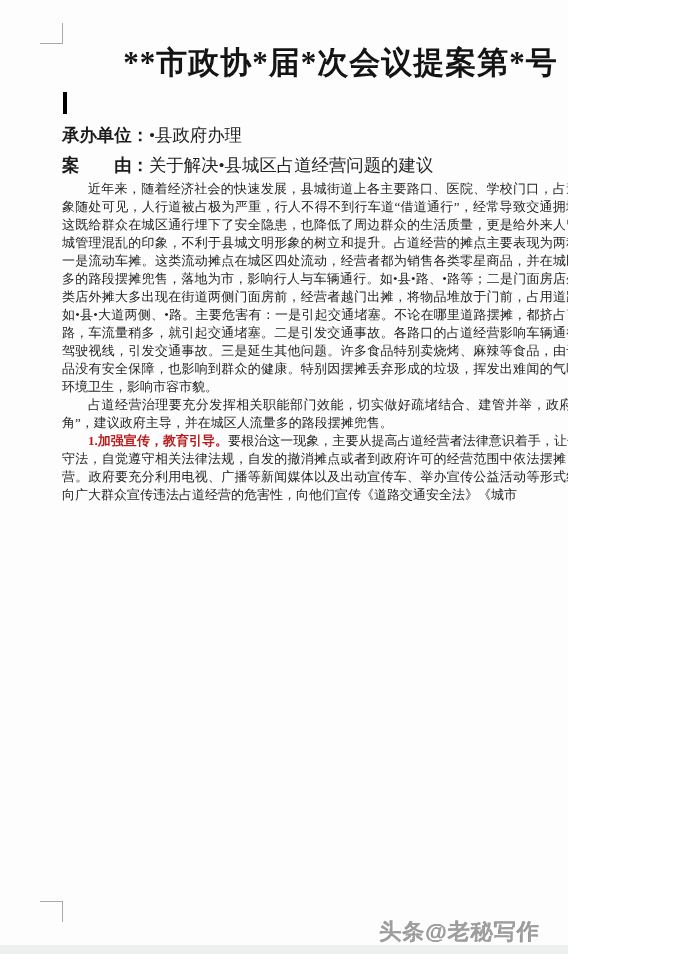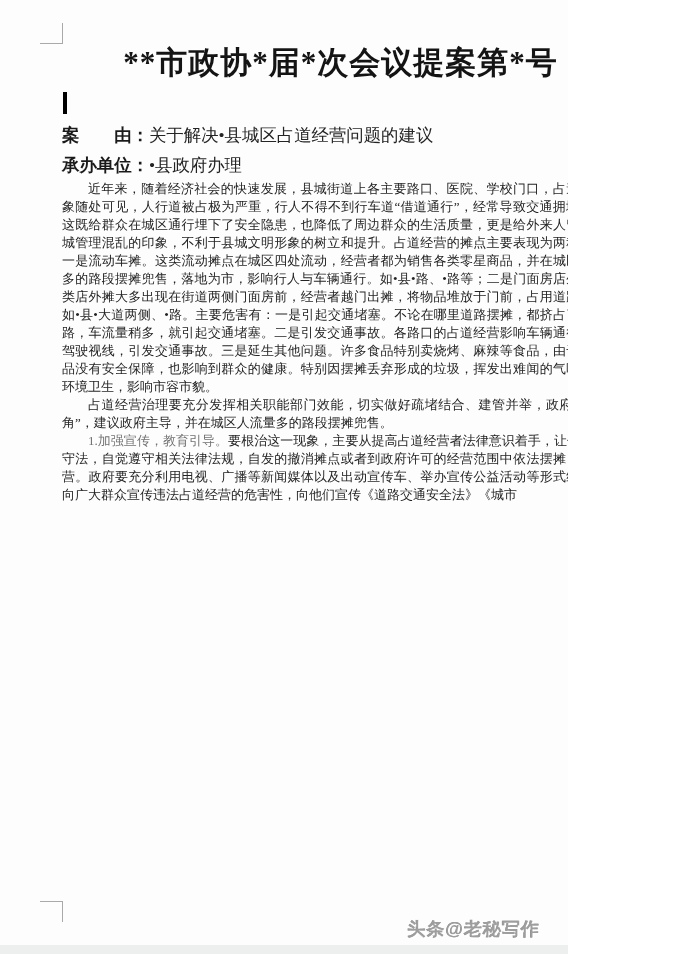--- a/index.html
+++ b/index.html
@@ -71,29 +71,29 @@
   .doc-text {
     font-size: 13px;
     line-height: 18px;
     text-align: justify;
   }
   .doc-text p {
     margin: 0;
     text-indent: 2em;
   }
   .point-heading {
-    font-weight: normal;
-    color: #737373;
+    font-weight: bold;
+    color: #b91c1c;
     margin-top: 45px;
   }
   .watermark {
     position: absolute;
     right: 28px;
     top: 917px;
-    font-size: 18px;
+    font-size: 22px;
     font-weight: bold;
     color: #9e9e9e;
     text-shadow: 1.5px 1.5px 0 #ffffff, -0.5px -0.5px 0 #8a8a8a;
     letter-spacing: 1px;
     font-family: "Liberation Sans", "DejaVu Sans", sans-serif;
   }
 </style>
 </head>
 <body>
 
@@ -104,25 +104,25 @@
   <div class="crop crop-bl"></div>
   <div class="crop crop-br"></div>
 
   <div class="content">
 
     <div class="doc-title">**市政协*届*次会议提案第*号</div>
 
     <div class="text-cursor"></div>
 
     <div class="field-line">
-      <span class="field-label">案　　由：</span><span class="field-value">关于解决•县城区占道经营问题的建议</span>
+      <span class="field-label">承办单位：</span><span class="field-value">•县政府办理</span>
     </div>
 
     <div class="field-line">
-      <span class="field-label">承办单位：</span><span class="field-value">•县政府办理</span>
+      <span class="field-label">案　　由：</span><span class="field-value">关于解决•县城区占道经营问题的建议</span>
     </div>
 
 
     <div class="doc-text">
       <p>近年来，随着经济社会的快速发展，县城街道上各主要路口、医院、学校门口，占道经营现象随处可见，人行道被占极为严重，行人不得不到行车道“借道通行”，经常导致交通拥堵不畅，这既给群众在城区通行埋下了安全隐患，也降低了周边群众的生活质量，更是给外来人留下了县城管理混乱的印象，不利于县城文明形象的树立和提升。占道经营的摊点主要表现为两种形式：一是流动车摊。这类流动摊点在城区四处流动，经营者都为销售各类零星商品，并在城区人流量多的路段摆摊兜售，落地为市，影响行人与车辆通行。如•县•路、•路等；二是门面房店外摊。这类店外摊大多出现在街道两侧门面房前，经营者越门出摊，将物品堆放于门前，占用道路经营，如•县•大道两侧、•路。主要危害有：一是引起交通堵塞。不论在哪里道路摆摊，都挤占了交通道路，车流量稍多，就引起交通堵塞。二是引发交通事故。各路口的占道经营影响车辆通行，遮挡驾驶视线，引发交通事故。三是延生其他问题。许多食品特别卖烧烤、麻辣等食品，由于其卖食品没有安全保障，也影响到群众的健康。特别因摆摊丢弃形成的垃圾，挥发出难闻的气味，破坏环境卫生，影响市容市貌。</p>
     </div>
 
 
     <div class="doc-text">
       <p>占道经营治理要充分发挥相关职能部门效能，切实做好疏堵结合、建管并举，政府应唱“主角”，建议政府主导，并在城区人流量多的路段摆摊兜售。</p>

